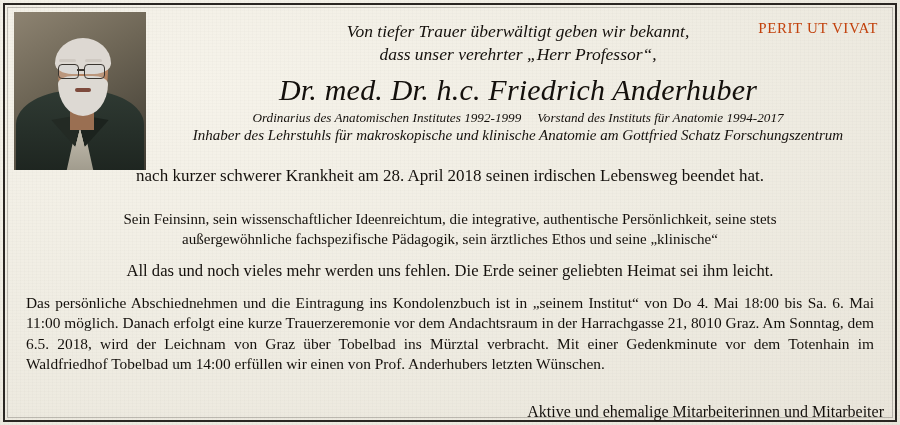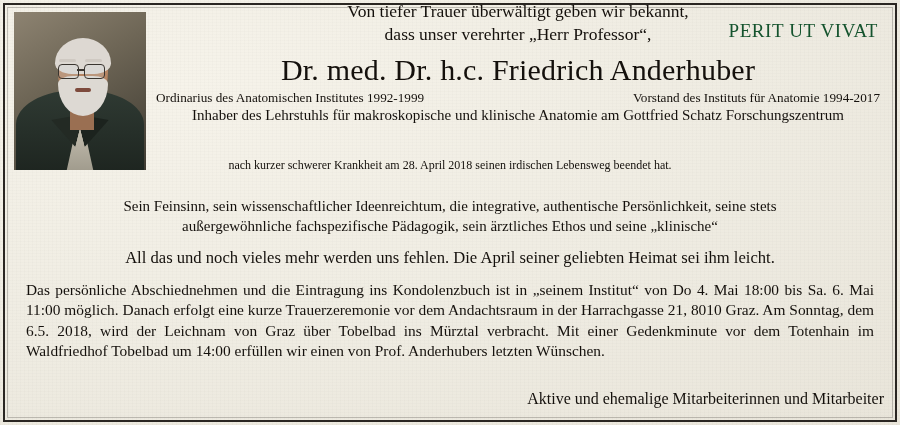--- a/index.html
+++ b/index.html
@@ -143,66 +143,67 @@
     border-radius: 2px;
   }
   .ph-brow-l { left: 45px; }
   .ph-brow-r { left: 71px; }
 
   
   #motto {
     position: absolute;
     right: 22px;
     top: 20px;
-    font-size: 19px;
+    font-size: 15px;
     letter-spacing: 0.6px;
-    color: #14532d;
+    color: #c2410c;
     white-space: nowrap;
   }
   #content {
     position: absolute;
     left: 152px;
     right: 16px;
-    top: 0;
+    top: 20px;
     text-align: center;
+    font-style: italic;
   }
   .line-intro {
     font-size: 17.5px;
     line-height: 1.30;
   }
   #name {
     font-size: 30px;
     line-height: 1.18;
     margin-top: 6px;
     letter-spacing: 0.2px;
     white-space: nowrap;
   }
   #roles {
     display: flex;
-    justify-content: space-between;
+    justify-content: center;
     align-items: baseline;
     font-size: 13.2px;
     margin-top: 3px;
     padding: 0 4px;
     gap: 16px;
   }
   .subline {
     font-size: 15px;
     line-height: 1.28;
   }
   #fullwidth {
     position: absolute;
     left: 16px;
     right: 16px;
     top: 150px;
     text-align: center;
   }
   #deathline {
-    font-size: 12px;
-    margin-top: 8px;
+    font-size: 17px;
+    margin-top: 16px;
   }
   #eulogy {
     font-size: 15px;
     line-height: 1.30;
     margin-top: 24px;
   }
   #fehlen {
     font-size: 16.6px;
     margin-top: 12px;
   }
@@ -260,21 +261,21 @@
   </div>
 
   <div id="fullwidth">
     <div id="deathline">nach kurzer schwerer Krankheit am 28. April 2018 seinen irdischen Lebensweg beendet hat.</div>
 
     <div id="eulogy">
       <div>Sein Feinsinn, sein wissenschaftlicher Ideenreichtum, die integrative, authentische Persönlichkeit, seine stets</div>
       <div>außergewöhnliche fachspezifische Pädagogik, sein ärztliches Ethos und seine „klinische“</div>
     </div>
 
-    <div id="fehlen">All das und noch vieles mehr werden uns fehlen. Die April seiner geliebten Heimat sei ihm leicht.</div>
+    <div id="fehlen">All das und noch vieles mehr werden uns fehlen. Die Erde seiner geliebten Heimat sei ihm leicht.</div>
 
     <div id="details">
       <span>Das persönliche Abschiednehmen und die Eintragung ins Kondolenzbuch ist in „seinem Institut“ von Do 4. Mai</span>
       <span>18:00 bis Sa. 6. Mai 11:00 möglich. Danach erfolgt eine kurze Trauerzeremonie vor dem Andachtsraum in</span>
       <span>der Harrachgasse 21, 8010 Graz. Am Sonntag, dem 6.5. 2018, wird der Leichnam von Graz über Tobelbad ins Mürztal</span>
       <span>verbracht. Mit einer Gedenkminute vor dem Totenhain im Waldfriedhof Tobelbad um 14:00 erfüllen wir einen</span>
       <span>von Prof. Anderhubers letzten Wünschen.</span>
     </div>
 
     <div id="signature">Aktive und ehemalige Mitarbeiterinnen und Mitarbeiter</div>

